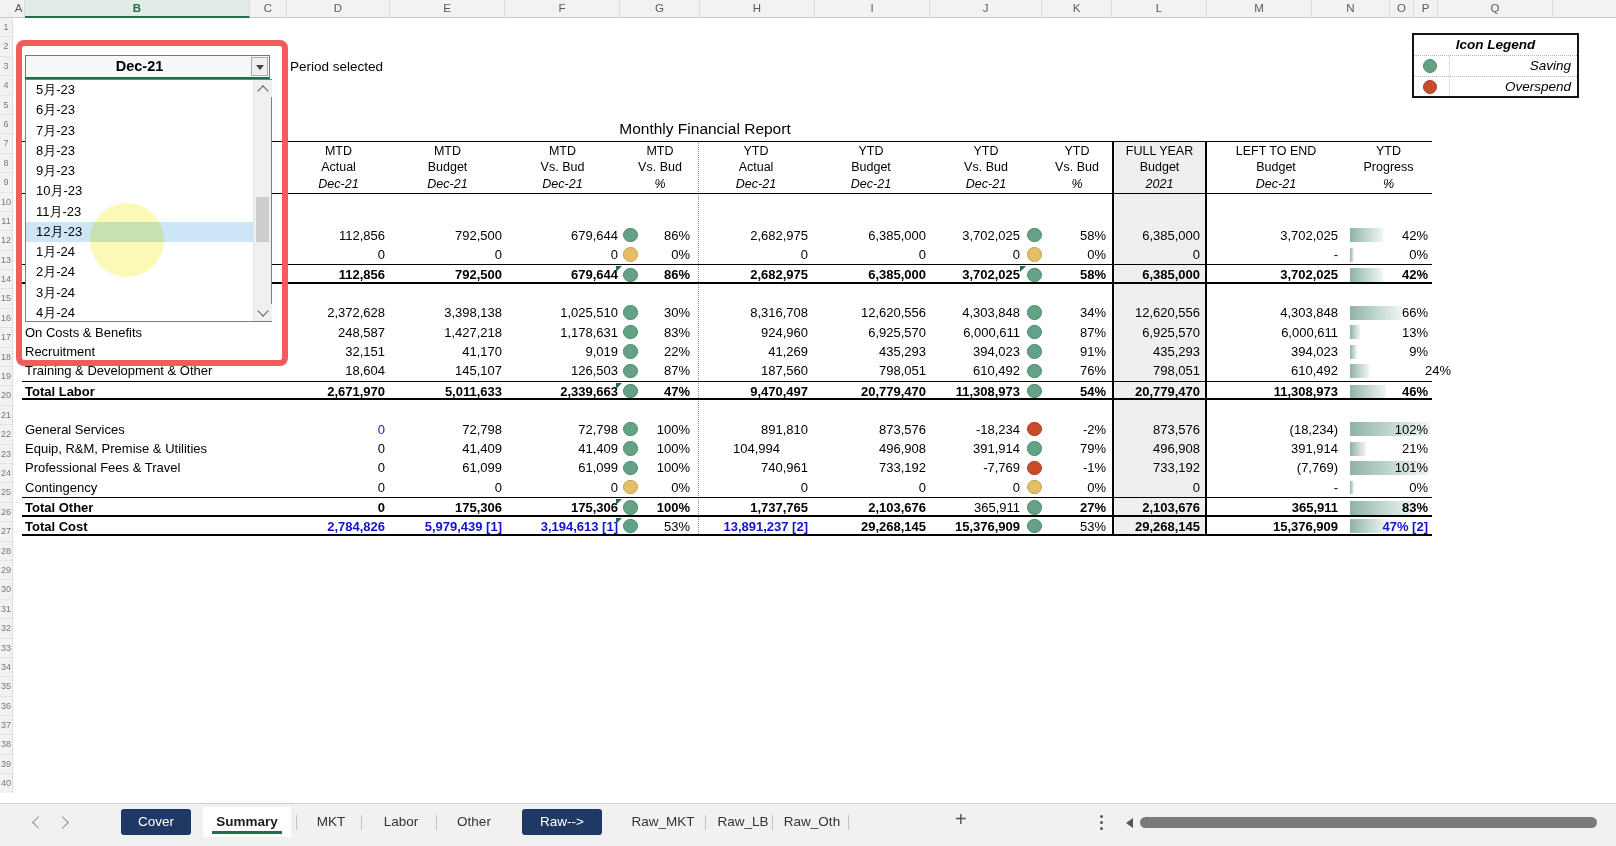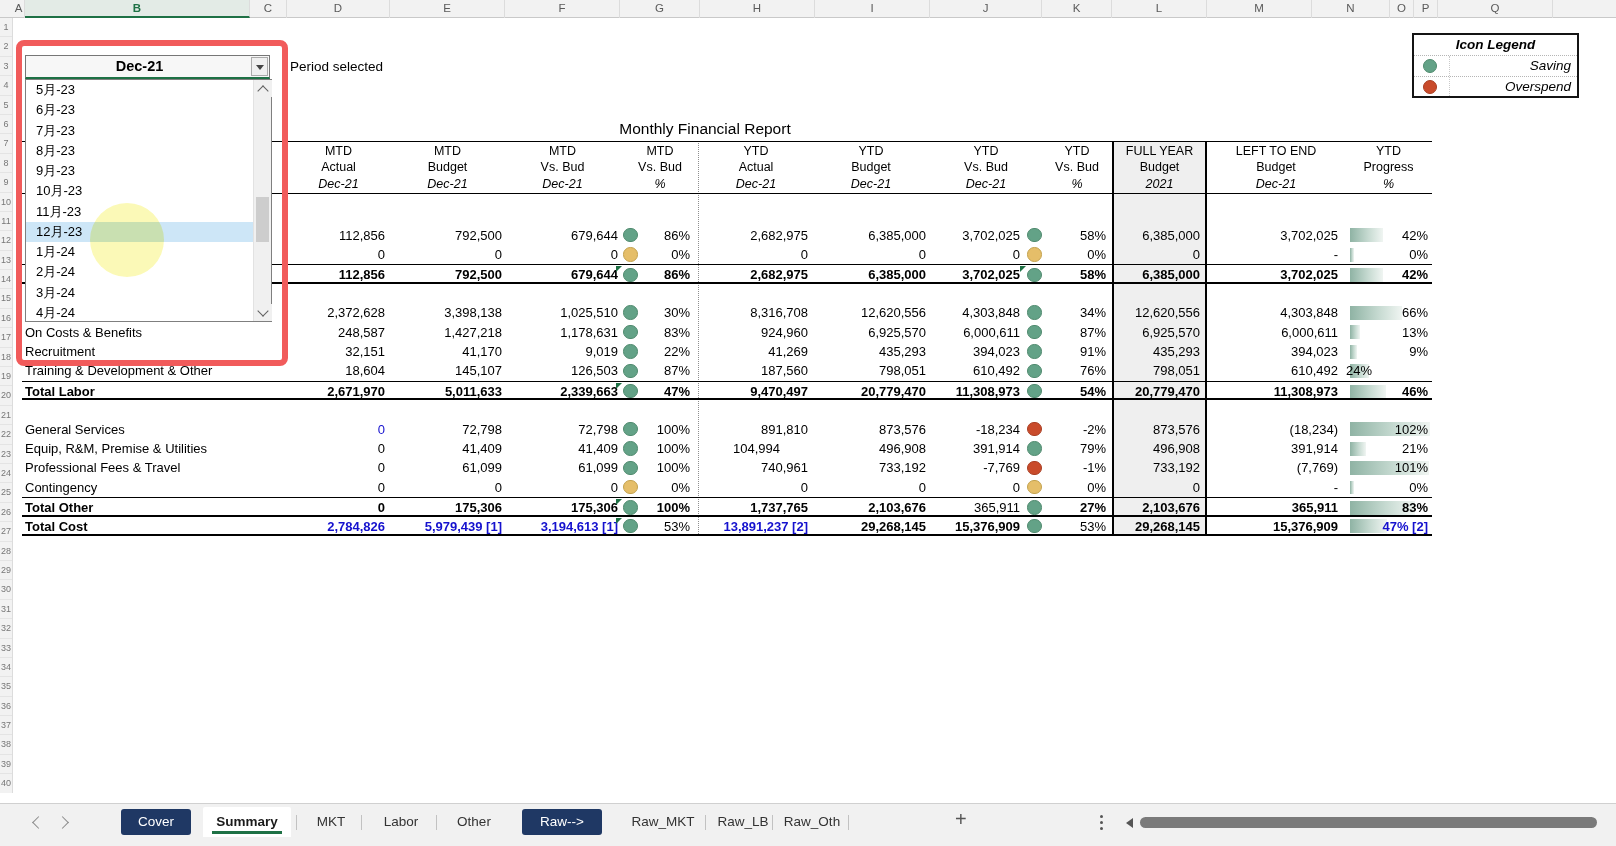--- a/index.html
+++ b/index.html
@@ -331,21 +331,21 @@
         <div class="cell r" style="left: 558px; width: 110px;">87%</div>
         <div class="cell r" style="left: 676px; width: 110px;">187,560</div>
         <div class="cell r" style="left: 794px; width: 110px;">798,051</div>
         <div class="cell r" style="left: 888px; width: 110px;">610,492</div>
         <div class="cell r" style="left: 974px; width: 110px;">76%</div>
         <div class="cell r" style="left: 1068px; width: 110px;">798,051</div>
         <div class="cell r" style="left: 1206px; width: 110px;">610,492</div>
         <div class="icon" style="left: 601px; background: rgb(99, 162, 135); border: 1px solid rgb(79, 138, 110);"></div>
         <div class="icon" style="left: 1005px; background: rgb(99, 162, 135); border: 1px solid rgb(79, 138, 110);"></div>
         <div class="bar" style="left: 1328px; width: 18.8235px;"></div>
-        <div class="cell r prog-label" style="left: 1250px; width: 100px; text-align: right;">24%</div>
+        <div class="cell r prog-label" style="left: 1329px; width: 100px; text-align: right;">24%</div>
       </div>
       <div class="frow total" style="top: 380.8px;">
         <div class="cell b" style="left: 3px; width: 255px;">Total Labor</div>
         <div class="cell r b" style="left: 253px; width: 110px;">2,671,970</div>
         <div class="cell r b" style="left: 370px; width: 110px;">5,011,633</div>
         <div class="cell r b" style="left: 486px; width: 110px;">2,339,663</div>
         <div class="cell r b" style="left: 558px; width: 110px;">47%</div>
         <div class="cell r b" style="left: 676px; width: 110px;">9,470,497</div>
         <div class="cell r b" style="left: 794px; width: 110px;">20,779,470</div>
         <div class="cell r b" style="left: 888px; width: 110px;">11,308,973</div>

